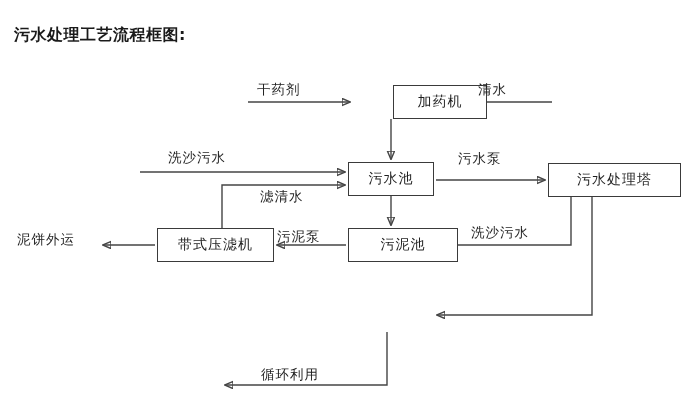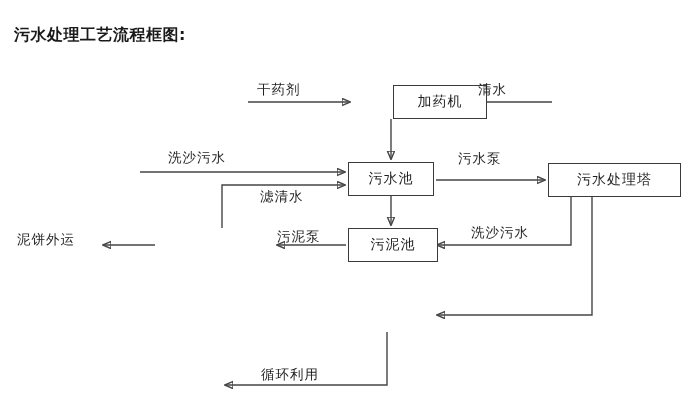--- a/index.html
+++ b/index.html
@@ -109,22 +109,23 @@
 
     <path d="M387,332 L387,385 L225,385" marker-end="url(#ah)"></path>
   </svg>
 
   <div class="node" style="left:353px; top:85px; width:94px; height:34px;margin-left:40px;">加药机</div>
 
   <div class="node" style="left:348px; top:162px; width:86px; height:34px;">污水池</div>
 
   <div class="node" style="left:548px; top:163px; width:133px; height:34px;">污水处理塔</div>
 
+  <div class="node" style="left:157px; top:228px; width:117px; height:34px;">带式压滤机</div>
 
-  <div class="node" style="left:348px; top:228px; width:90px; height:34px;">污泥池</div>
+  <div class="node" style="left:348px; top:228px; width:110px; height:34px;">污泥池</div>
 
 
   <div class="term-label" style="left:257px; top:81px;text-align:center;">干药剂</div>
 
   <div class="term-label" style="left:478px; top:81px;">清水</div>
 
   <div class="term-label" style="left:168px; top:149px;">洗沙污水</div>
 
   <div class="term-label" style="left:17px; top:231px;">泥饼外运</div>
 

